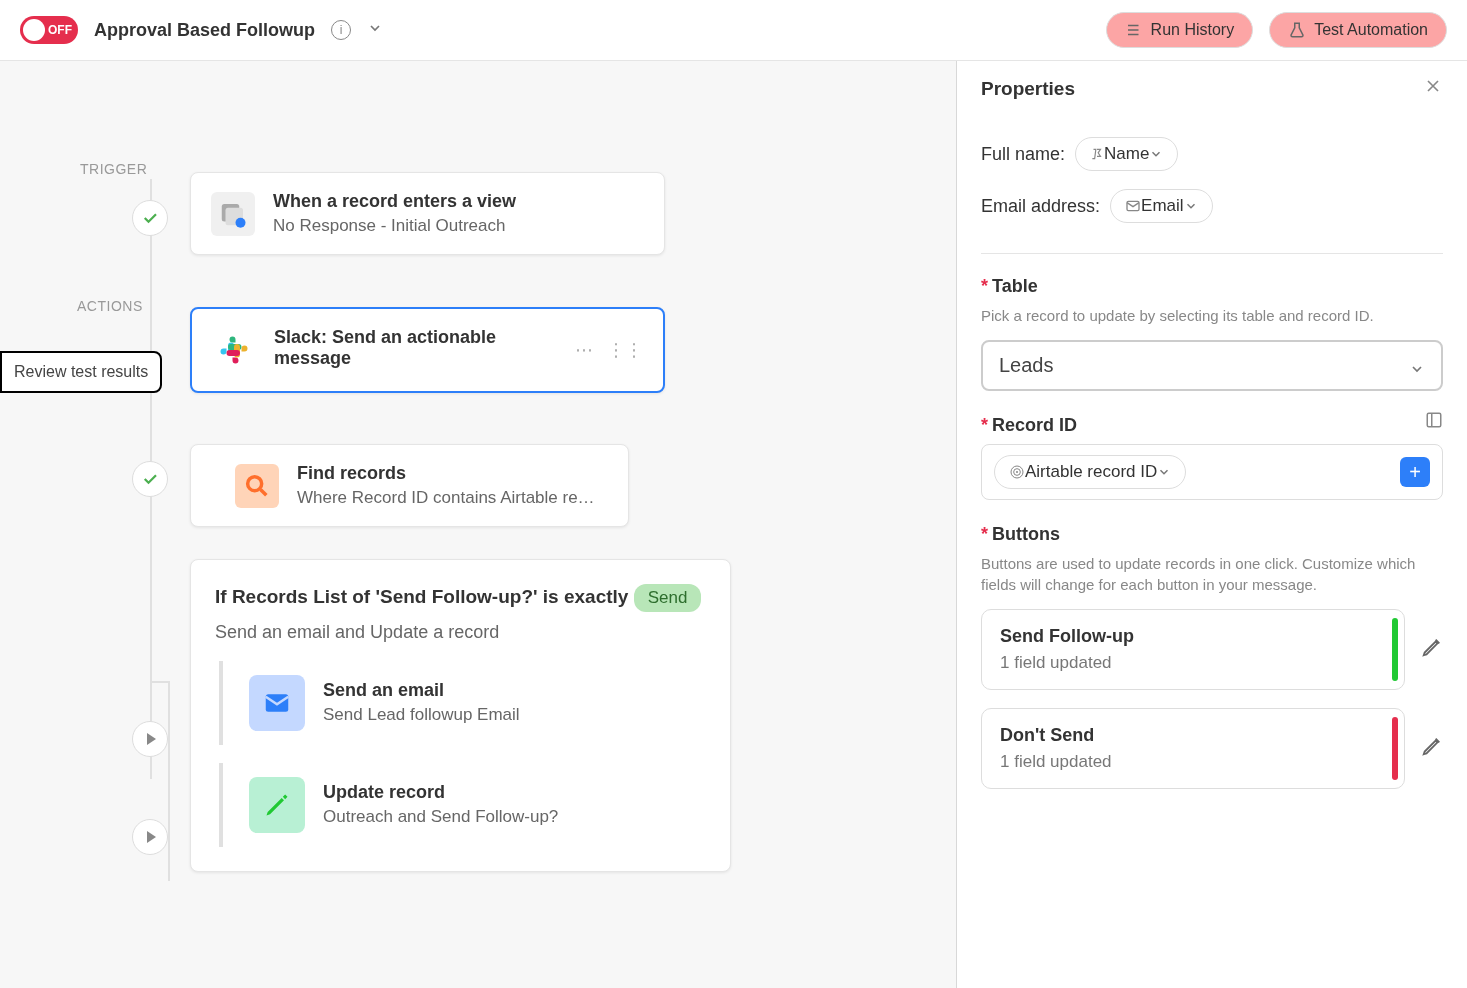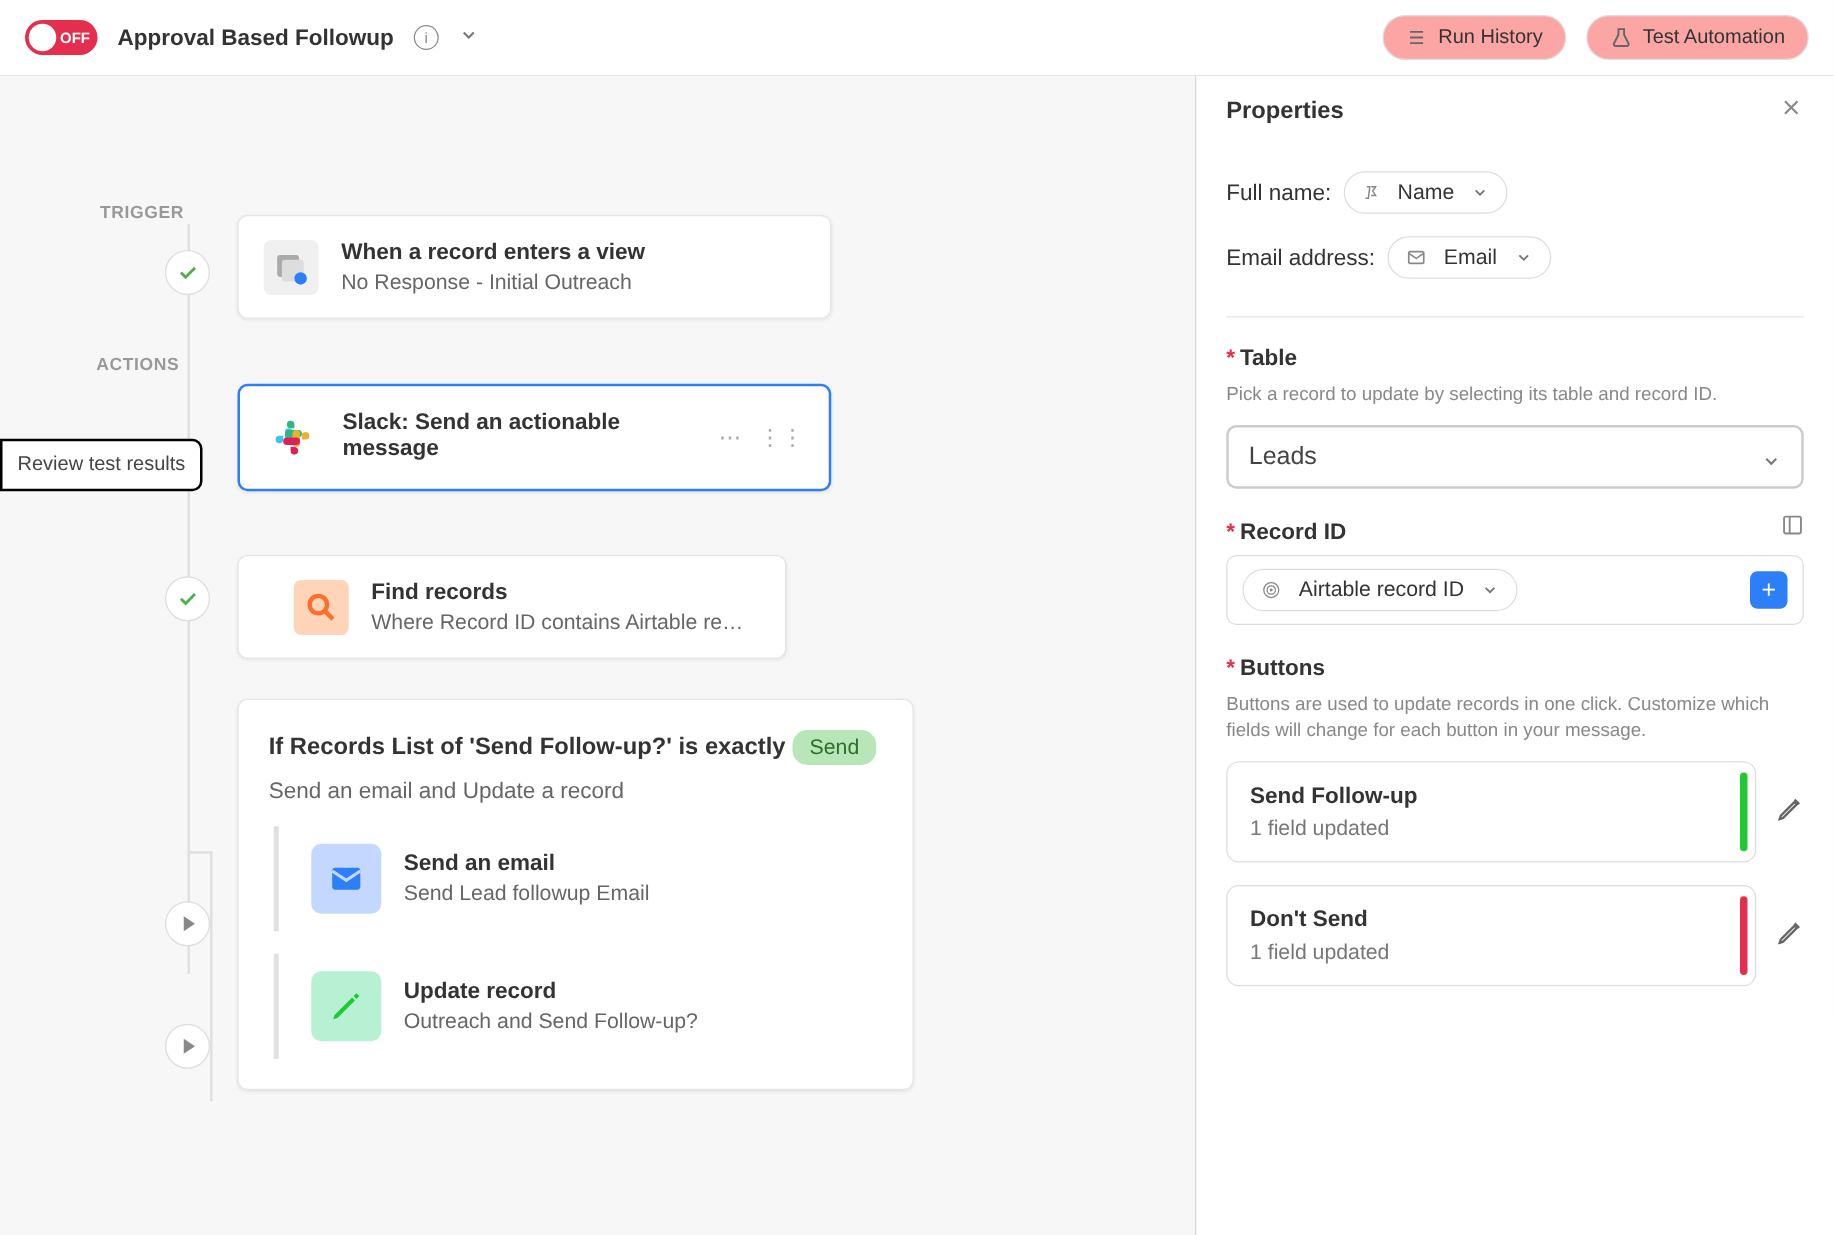--- a/index.html
+++ b/index.html
@@ -20,23 +20,23 @@
   .main { display: flex; height: calc(988px - 61px); }
   .canvas { flex: 1; background: #f7f7f7; position: relative; overflow: hidden; border-right: 1px solid #d8d8d8; }
   .panel { width: 510px; background: #fff; display: flex; flex-direction: column; }
   
   
   .panel-header { height: 56px; display: flex; align-items: center; padding: 0 24px; justify-content: space-between; }
   .panel-title { font-size: 19px; font-weight: 600; color: #333; }
   .close-btn { font-size: 22px; color: #888; cursor: pointer; }
   
   
-  .section-label { position: absolute; font-size: 14px; font-weight: 700; color: #999; letter-spacing: 0.5px; }
+  .section-label { position: absolute; font-size: 14px; font-weight: 400; color: #999; letter-spacing: 0.5px; }
   .label-trigger { left: 80px; top: 100px; }
-  .label-actions { left: 77px; top: 222px; }
+  .label-actions { left: 77px; top: 237px; }
   
   .review-pill { position: absolute; left: 0; top: 290px; padding: 10px 12px; background: #fff; border: 2px solid #000000; border-top-right-radius: 8px; border-bottom-right-radius: 8px; font-size: 16px; color: #444; }
   
   .vline { position: absolute; left: 150px; width: 2px; background: #e0e0e0; }
   .vline1 { top: 118px; height: 600px; }
   .hline { position: absolute; height: 2px; background: #e0e0e0; }
   .hline-branch { left: 150px; top: 620px; width: 20px; }
   .vline-branch { position: absolute; left: 168px; top: 620px; width: 2px; height: 200px; background: #e0e0e0; }
   
   .status-circle { position: absolute; width: 36px; height: 36px; background: #fff; border: 1px solid #ddd; border-radius: 50%; display: flex; align-items: center; justify-content: center; }
@@ -64,21 +64,21 @@
   
   .nested-card { display: flex; align-items: center; gap: 18px; padding: 14px 0; border-left: 4px solid #e0e0e0; padding-left: 26px; margin-left: 4px; }
   .nested-icon { width: 56px; height: 56px; border-radius: 8px; display: flex; align-items: center; justify-content: center; }
   
   .card-menu { display: flex; gap: 14px; color: #aaa; font-size: 18px; }
   
   
   .panel-body { padding: 20px 24px; overflow-y: auto; flex: 1; position: relative; }
   
   .form-row { display: flex; align-items: center; gap: 10px; margin-bottom: 18px; font-size: 18px; color: #333; }
-  .token { display: inline-flex; align-items: center; gap: 14px; padding: 6px 14px; border: 1px solid #ddd; border-radius: 20px; font-size: 17px; color: #333; background: #fff; }
+  .token { display: inline-flex; align-items: center; gap: 0; padding: 6px 14px; border: 1px solid #ddd; border-radius: 20px; font-size: 17px; color: #333; background: #fff; }
   
   .divider { height: 1px; background: #e5e5e5; margin: 30px 0 22px; }
   
   .field-label { font-size: 18px; font-weight: 600; color: #333; margin-bottom: 8px; display: flex; align-items: center; gap: 4px; }
   .req { color: #e52e4d; }
   .field-help { font-size: 15px; color: #888; margin-bottom: 14px; line-height: 1.4; }
   .select { border: 2px solid #ccc; border-radius: 8px; padding: 12px 16px; display: flex; align-items: flex-end; justify-content: space-between; font-size: 20px; color: #444; margin-bottom: 24px; }
   
   .record-box { border: 1px solid #ddd; border-radius: 8px; padding: 10px 12px; display: flex; align-items: center; justify-content: space-between; margin-bottom: 24px; }
   .plus-btn { width: 30px; height: 30px; background: #2d7ff9; border-radius: 6px; display: flex; align-items: center; justify-content: center; color: #fff; font-size: 20px; font-weight: 300; }

